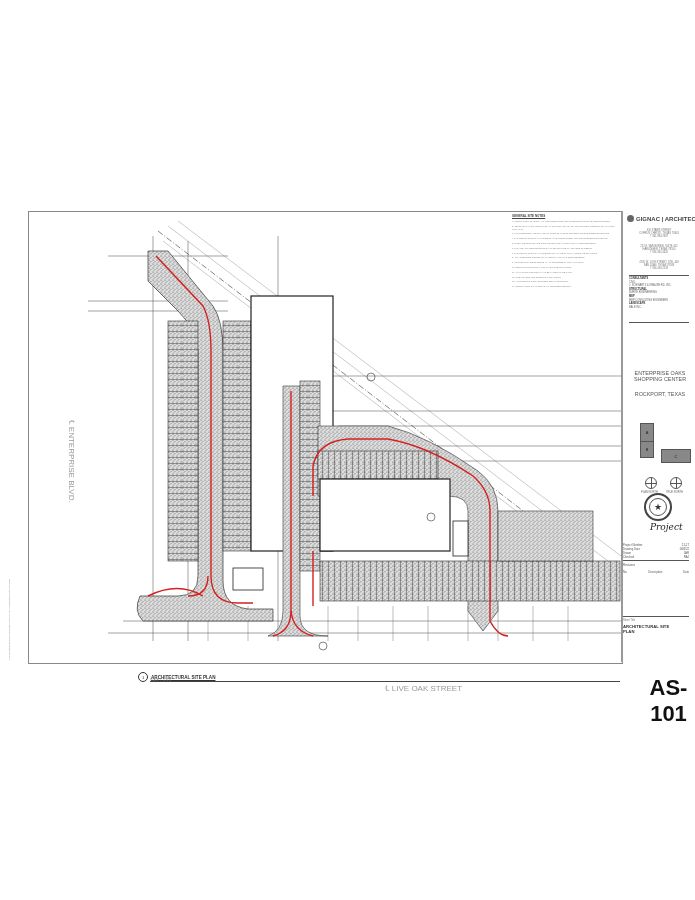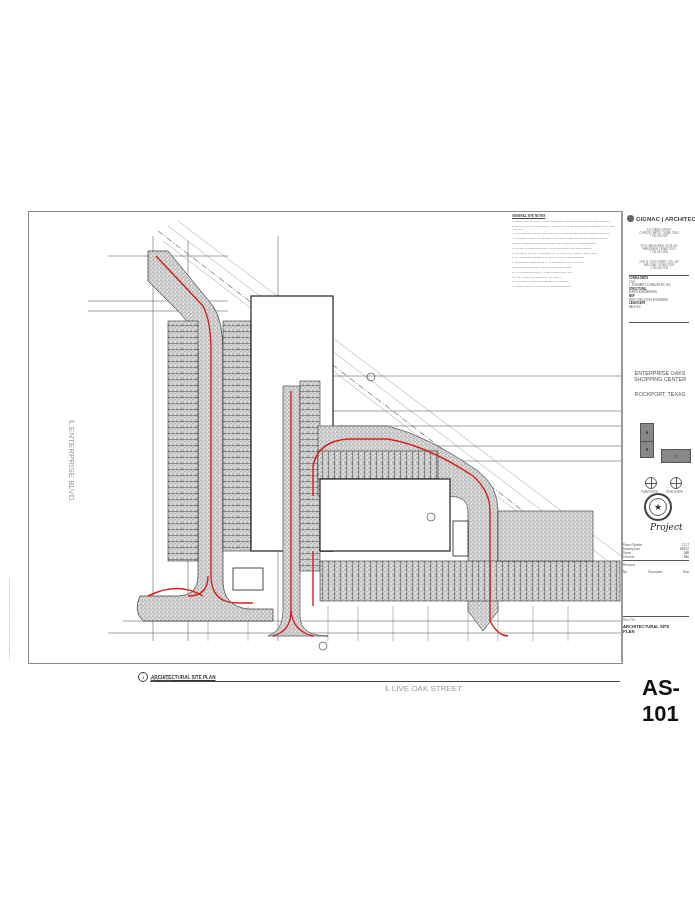--- a/index.html
+++ b/index.html
@@ -17,21 +17,21 @@
   .north{position:absolute;width:10px;height:10px;border:1px solid #555;border-radius:50%;}
   .north:before{content:"";position:absolute;left:5px;top:0;height:10px;border-left:1px solid #555;}
   .north:after{content:"";position:absolute;top:5px;left:0;width:10px;border-top:1px solid #555;}
   .north-lbl{position:absolute;font-size:2.6px;color:#666;}
   .seal{position:absolute;left:644px;top:493px;width:24px;height:24px;border:2px solid #444;border-radius:50%;display:flex;align-items:center;justify-content:center;font-size:9px;color:#333;}
   .seal-inner{width:16px;height:16px;border:1px solid #555;border-radius:50%;display:flex;align-items:center;justify-content:center;}
   .sig{position:absolute;left:650px;top:522px;font-family:"DejaVu Serif",serif;font-style:italic;font-size:9px;color:#222;}
   .info-row{position:absolute;left:623px;width:66px;display:flex;justify-content:space-between;font-size:2.8px;color:#555;}
   .sheet-title{position:absolute;left:623px;top:624px;font-size:4.2px;font-weight:bold;color:#333;line-height:5px;}
   .sheet-title-lbl{position:absolute;left:623px;top:619px;font-size:2.6px;color:#777;}
-  .sheet-num{position:absolute;left:642px;top:675px;font-size:22px;font-weight:bold;color:#111;}
+  .sheet-num{position:absolute;left:642px;top:675px;font-size:22px;font-weight:bold;color:#111;text-align:center;}
   .stamp{position:absolute;left:8px;top:380px;width:6px;height:282px;}
   .stamp span{display:block;transform:rotate(-90deg);transform-origin:left top;white-space:nowrap;font-size:2.5px;color:#999;position:absolute;top:280px;left:0;}
   svg.plan{position:absolute;left:28px;top:211px;}
   .plan-title{position:absolute;left:138px;top:672px;display:flex;align-items:center;gap:3px;}
   .plan-title .num{width:8px;height:8px;border:1px solid #333;border-radius:50%;font-size:4px;display:flex;align-items:center;justify-content:center;}
   .plan-title .txt{font-size:4.6px;font-weight:bold;color:#333;text-decoration:underline;}
   .plan-title .scale{font-size:2.6px;color:#777;position:absolute;left:12px;top:7px;white-space:nowrap;}
   .plan-rule{position:absolute;left:150px;top:681px;width:470px;border-top:1px solid #444;}
   .street{position:absolute;font-size:8px;color:#999;white-space:nowrap;}
   .notes{position:absolute;left:512px;top:214px;width:104px;}

